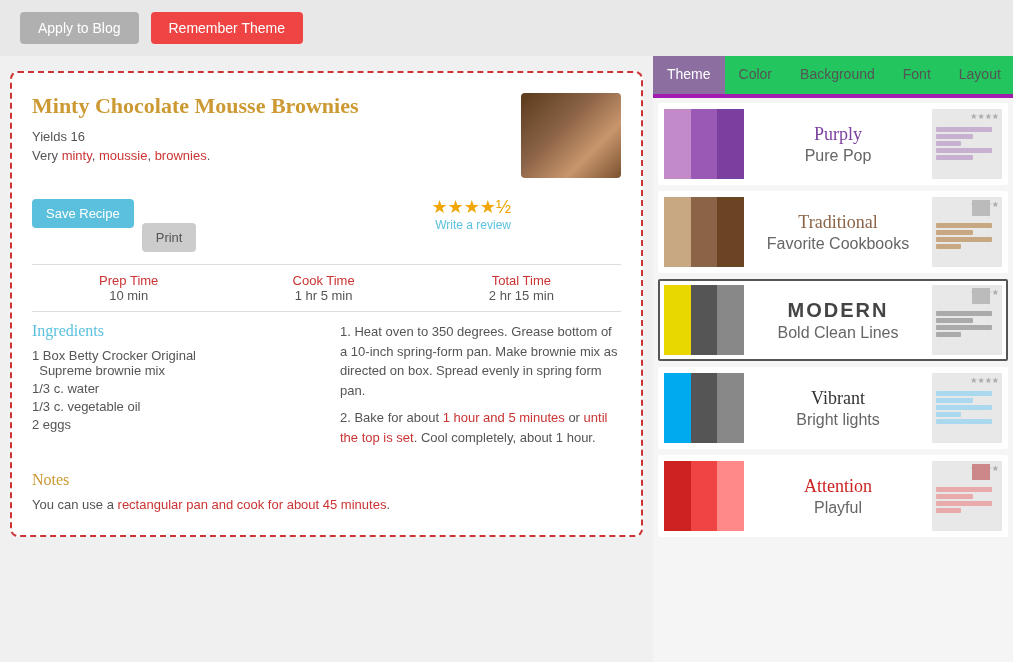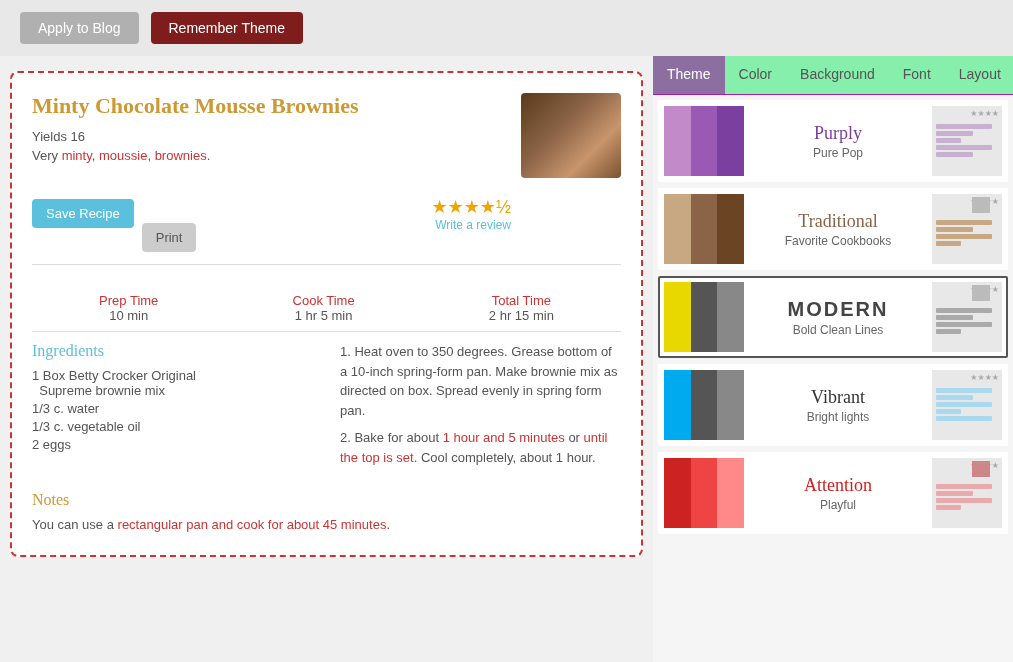--- a/index.html
+++ b/index.html
@@ -18,21 +18,21 @@
       border-radius: 4px;
       border: none;
       font-size: 14px;
       cursor: pointer;
     }
     .btn-apply {
       background: #b0b0b0;
       color: #fff;
     }
     .btn-remember {
-      background: #7f1d1d;
+      background: #ef4444;
       color: #fff;
     }
 
     
     .main-layout {
       display: flex;
       flex: 1;
       overflow: hidden;
     }
 
@@ -117,21 +117,21 @@
 
     
     .times-row {
       display: flex;
       justify-content: space-around;
       border-top: 1px solid #ddd;
       border-bottom: 1px solid #ddd;
       padding: 8px 0;
       margin: 8px 0;
     }
-    .time-cell { text-align: center; margin-top: 20px; }
+    .time-cell { text-align: center; }
     .time-label { color: #cc3333; font-size: 13px; }
     .time-value { font-size: 13px; color: #555; }
 
     
     .two-col { display: flex; gap: 27px; margin-top: 10px; }
     .col { flex: 1; }
     .section-title { color: #5bc0de; font-size: 16px; font-family: Georgia, serif; margin-bottom: 8px; }
     .ingredient-item { font-size: 13px; color: #555; margin-bottom: 3px; }
     .instruction-item { font-size: 13px; color: #555; margin-bottom: 8px; line-height: 1.5; }
     .instruction-item a { color: #cc3333; }
@@ -147,22 +147,22 @@
       width: 360px;
       background: #f5f5f5;
       display: flex;
       flex-direction: column;
       overflow: hidden;
     }
 
     
     .tabs {
       display: flex;
-      background: #86efac;
-      border-bottom: 1px solid #a21caf;
+      background: #22c55e;
+      border-bottom: 4px solid #a21caf;
       text-align: right;
     }
     .tab {
       padding: 10px 14px;
       font-size: 14px;
       color: #555;
       cursor: pointer;
       border-bottom: 2px solid transparent;
     }
     .tab.active {
@@ -202,21 +202,21 @@
 
     .theme-info {
       flex: 1;
       padding: 4px 8px;
       text-align: center;
     }
     .theme-name {
       font-size: 18px;
       margin-bottom: 2px;
     }
-    .theme-desc { font-size: 12px; color: #666; }
+    .theme-desc { font-size: 16px; color: #666; }
 
     .theme-preview {
       width: 70px;
       height: 70px;
       flex-shrink: 0;
       background: #e8e8e8;
       position: relative;
       display: flex;
       flex-direction: column;
       padding: 4px;

